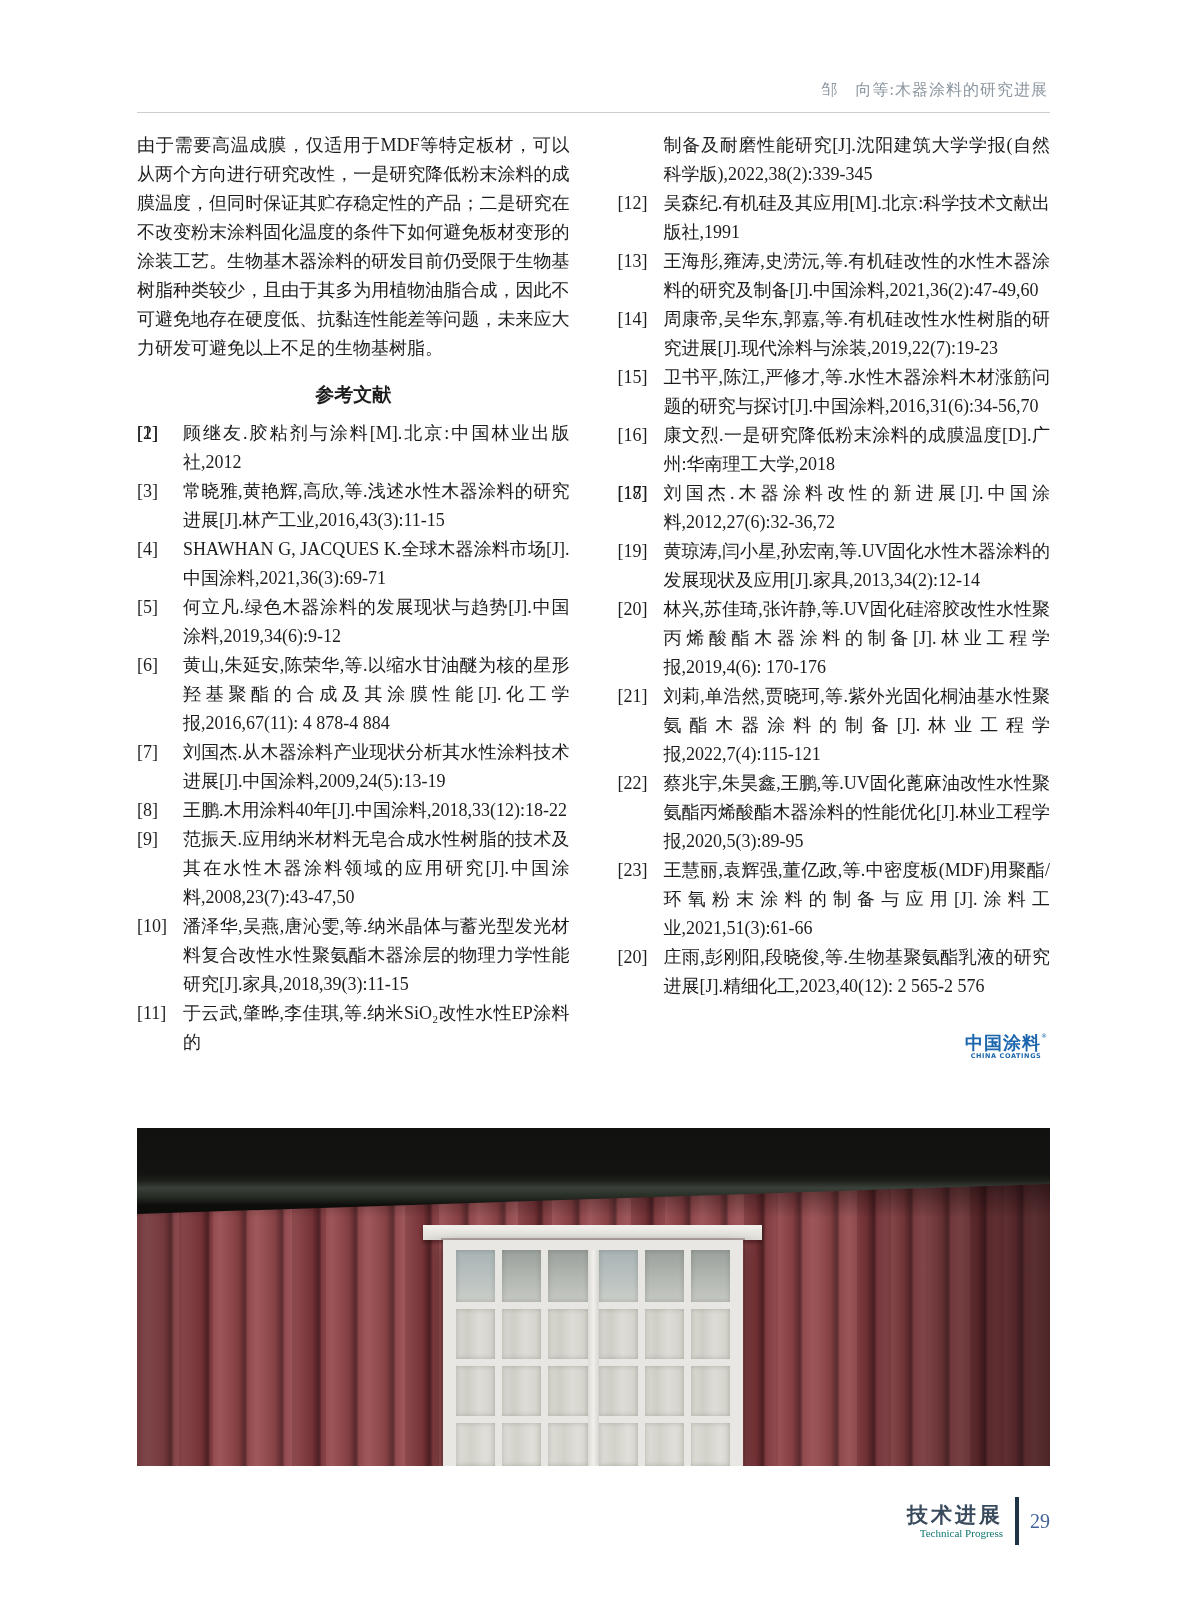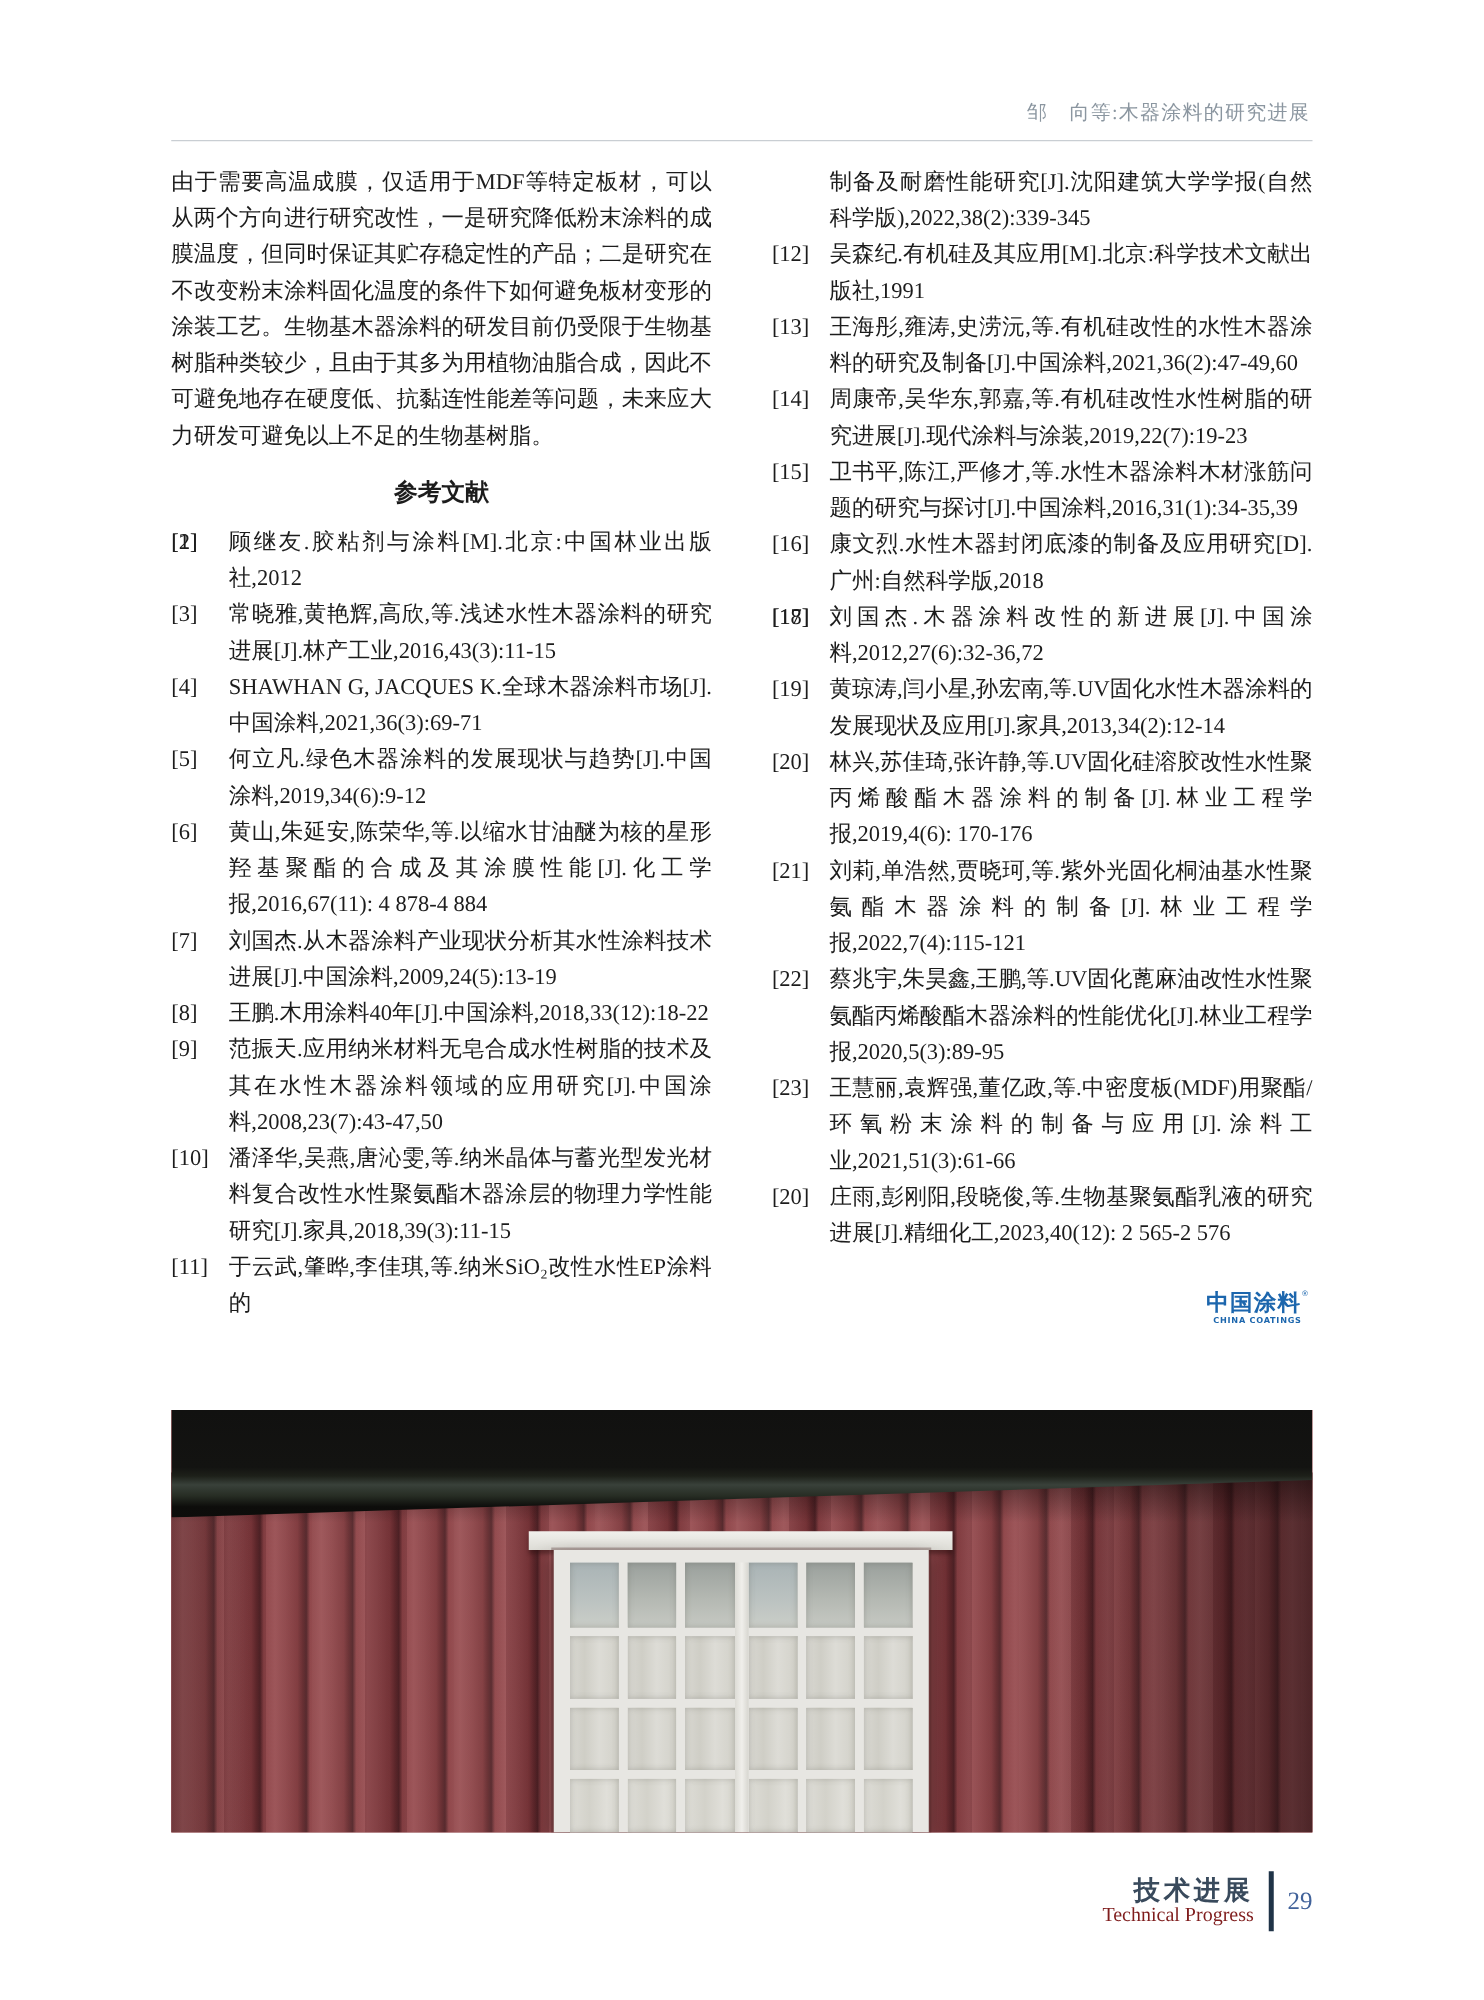--- a/index.html
+++ b/index.html
@@ -93,21 +93,21 @@
   
   .footer{
     position:absolute;top:1497px;right:137px;
     display:flex;align-items:center;justify-content:center;
   }
   .sec{text-align:right;line-height:1.15;}
   .sec .cn{
     font-family:"DejaVu Sans","Liberation Sans",sans-serif;
     font-weight:bold;font-size:21px;color:#394a5c;letter-spacing:3px;
   }
-  .sec .en{font-size:16px;color:#7f1d1d;}
+  .sec .en{font-size:11px;color:#0f766e;}
   .vbar{width:4px;height:48px;background:#1f3347;margin:0 11px 0 12px;}
   .pageno{font-size:20px;color:#41629a;}
 </style>
 </head>
 <body>
 
 <div class="page">
 
   <div class="running-head">邹　向等:木器涂料的研究进展</div>
   <div class="head-rule"></div>
@@ -129,22 +129,22 @@
       <div class="ref"><span class="num">[9]</span><span>范振天.应用纳米材料无皂合成水性树脂的技术及其在水性木器涂料领域的应用研究[J].中国涂料,2008,23(7):43-47,50</span></div>
       <div class="ref"><span class="num">[10]</span><span>潘泽华,吴燕,唐沁雯,等.纳米晶体与蓄光型发光材料复合改性水性聚氨酯木器涂层的物理力学性能研究[J].家具,2018,39(3):11-15</span></div>
       <div class="ref"><span class="num">[11]</span><span>于云武,肇晔,李佳琪,等.纳米SiO₂改性水性EP涂料的</span></div>
     </div>
 
     <div class="col">
       <div class="ref cont"><span>制备及耐磨性能研究[J].沈阳建筑大学学报(自然科学版),2022,38(2):339-345</span></div>
       <div class="ref"><span class="num">[12]</span><span>吴森纪.有机硅及其应用[M].北京:科学技术文献出版社,1991</span></div>
       <div class="ref"><span class="num">[13]</span><span>王海彤,雍涛,史涝沅,等.有机硅改性的水性木器涂料的研究及制备[J].中国涂料,2021,36(2):47-49,60</span></div>
       <div class="ref"><span class="num">[14]</span><span>周康帝,吴华东,郭嘉,等.有机硅改性水性树脂的研究进展[J].现代涂料与涂装,2019,22(7):19-23</span></div>
-      <div class="ref"><span class="num">[15]</span><span>卫书平,陈江,严修才,等.水性木器涂料木材涨筋问题的研究与探讨[J].中国涂料,2016,31(1):34-35,39</span></div>
-      <div class="ref"><span class="num">[16]</span><span>康文烈.水性木器封闭底漆的制备及应用研究[D].广州:自然科学版,2018</span></div>
+      <div class="ref"><span class="num">[15]</span><span>卫书平,陈江,严修才,等.水性木器涂料木材涨筋问题的研究与探讨[J].中国涂料,2016,31(6):34-56,70</span></div>
+      <div class="ref"><span class="num">[16]</span><span>康文烈.一是研究降低粉末涂料的成膜温度[D].广州:华南理工大学,2018</span></div>
       <div class="ref"><span class="num">[17]</span></div>
       <div class="ref"><span class="num">[18]</span><span>刘国杰.木器涂料改性的新进展[J].中国涂料,2012,27(6):32-36,72</span></div>
       <div class="ref"><span class="num">[19]</span><span>黄琼涛,闫小星,孙宏南,等.UV固化水性木器涂料的发展现状及应用[J].家具,2013,34(2):12-14</span></div>
       <div class="ref"><span class="num">[20]</span><span>林兴,苏佳琦,张许静,等.UV固化硅溶胶改性水性聚丙烯酸酯木器涂料的制备[J].林业工程学报,2019,4(6): 170-176</span></div>
       <div class="ref"><span class="num">[21]</span><span>刘莉,单浩然,贾晓珂,等.紫外光固化桐油基水性聚氨酯木器涂料的制备[J].林业工程学报,2022,7(4):115-121</span></div>
       <div class="ref"><span class="num">[22]</span><span>蔡兆宇,朱昊鑫,王鹏,等.UV固化蓖麻油改性水性聚氨酯丙烯酸酯木器涂料的性能优化[J].林业工程学报,2020,5(3):89-95</span></div>
       <div class="ref"><span class="num">[23]</span><span>王慧丽,袁辉强,董亿政,等.中密度板(MDF)用聚酯/环氧粉末涂料的制备与应用[J].涂料工业,2021,51(3):61-66</span></div>
       <div class="ref"><span class="num">[20]</span><span>庄雨,彭刚阳,段晓俊,等.生物基聚氨酯乳液的研究进展[J].精细化工,2023,40(12): 2 565-2 576</span></div>
     </div>
   </div>

